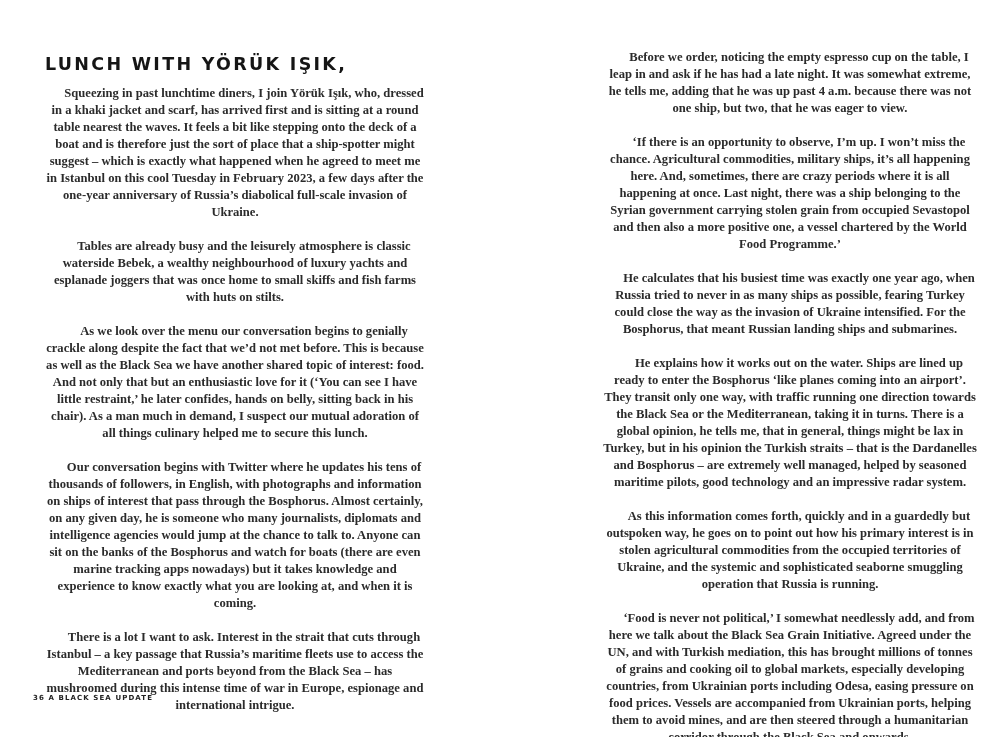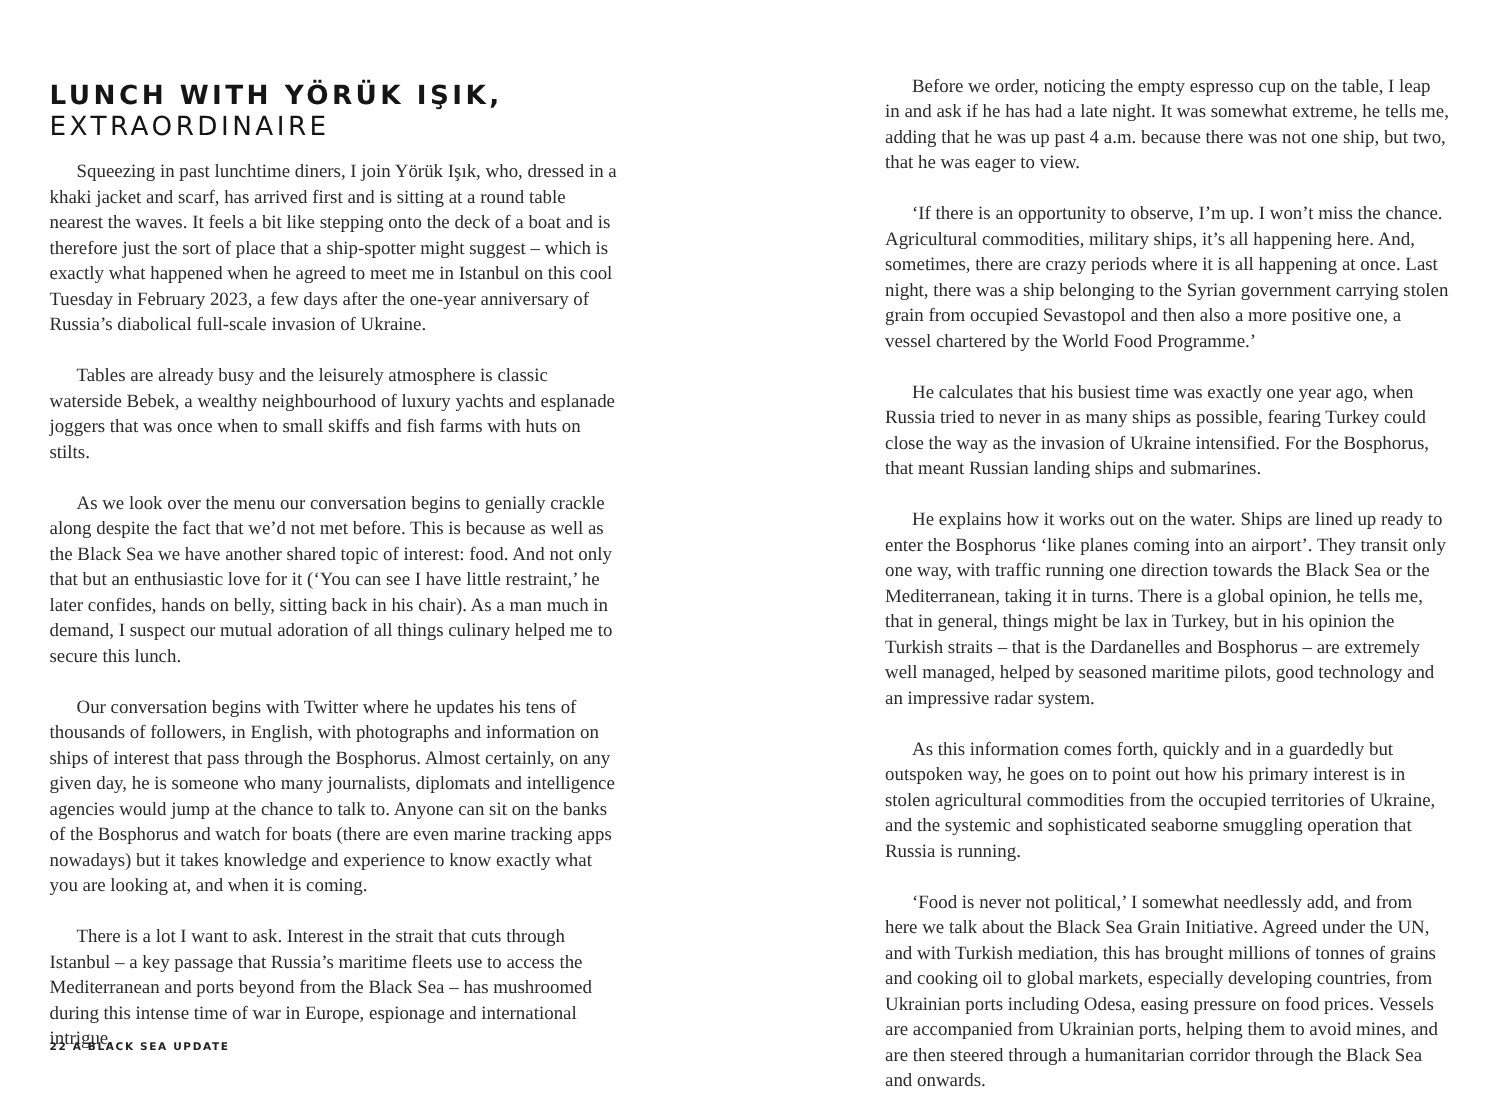--- a/index.html
+++ b/index.html
@@ -11,20 +11,21 @@
       width: 1000px;
       height: 737px;
       position: relative;
       overflow: hidden;
       color: #2a2a2a;
     }
     .page {
       position: absolute;
       top: 0;
       height: 737px;
+      margin-left: 12px;
     }
     .page-left { left: 33px; width: 380px; }
     .page-right { left: 590px; width: 376px; }
 
     .heading {
       margin: 54px 0 0 0;
       font-family: "DejaVu Sans", sans-serif;
       font-size: 17.5px;
       line-height: 21px;
       letter-spacing: 2.3px;
@@ -37,21 +38,22 @@
 
     .body-text {
       font-family: "Liberation Serif", serif;
       font-size: 12.6px;
       line-height: 17px;
       color: #2b2b2b;
     }
     .body-text p {
       margin: 0 0 17px 0;
       text-indent: 18px;
-      text-align: left;
+      text-align: center;
+      font-weight: bold;
     }
     .page-left .body-text { margin-top: 10px; }
     .page-right .body-text { margin-top: 49px; }
 
     .folio {
       position: absolute;
       left: 33px;
       top: 694px;
       font-family: "DejaVu Sans", sans-serif;
       font-size: 7px;
@@ -60,32 +62,31 @@
       color: #222;
       white-space: nowrap;
     }
   </style>
 </head>
 <body>
 
 <div class="page page-left">
   <h1 class="heading">
     <span class="h-line h-bold">LUNCH WITH YÖRÜK IŞIK,</span>
-    <span class="h-line h-reg">EXTRAORDINAIRE</span>
   </h1>
   <div class="body-text">
     <p>Squeezing in past lunchtime diners, I join Yörük Işık, who, dressed in a khaki jacket and scarf, has arrived first and is sitting at a round table nearest the waves. It feels a bit like stepping onto the deck of a boat and is therefore just the sort of place that a ship-spotter might suggest – which is exactly what happened when he agreed to meet me in Istanbul on this cool Tuesday in February 2023, a few days after the one-year anniversary of Russia’s diabolical full-scale invasion of Ukraine.</p>
-    <p>Tables are already busy and the leisurely atmosphere is classic waterside Bebek, a wealthy neighbourhood of luxury yachts and esplanade joggers that was once when to small skiffs and fish farms with huts on stilts.</p>
+    <p>Tables are already busy and the leisurely atmosphere is classic waterside Bebek, a wealthy neighbourhood of luxury yachts and esplanade joggers that was once home to small skiffs and fish farms with huts on stilts.</p>
     <p>As we look over the menu our conversation begins to genially crackle along despite the fact that we’d not met before. This is because as well as the Black Sea we have another shared topic of interest: food. And not only that but an enthusiastic love for it (‘You can see I have little restraint,’ he later confides, hands on belly, sitting back in his chair). As a man much in demand, I suspect our mutual adoration of all things culinary helped me to secure this lunch.</p>
     <p>Our conversation begins with Twitter where he updates his tens of thousands of followers, in English, with photographs and information on ships of interest that pass through the Bosphorus. Almost certainly, on any given day, he is someone who many journalists, diplomats and intelligence agencies would jump at the chance to talk to. Anyone can sit on the banks of the Bosphorus and watch for boats (there are even marine tracking apps nowadays) but it takes knowledge and experience to know exactly what you are looking at, and when it is coming.</p>
     <p>There is a lot I want to ask. Interest in the strait that cuts through Istanbul – a key passage that Russia’s maritime fleets use to access the Mediterranean and ports beyond from the Black Sea – has mushroomed during this intense time of war in Europe, espionage and international intrigue.</p>
   </div>
 </div>
 
-<div class="folio">22 A BLACK SEA UPDATE</div>
+<div class="folio">36 A BLACK SEA UPDATE</div>
 
 <div class="page page-right">
   <div class="body-text">
     <p>Before we order, noticing the empty espresso cup on the table, I leap in and ask if he has had a late night. It was somewhat extreme, he tells me, adding that he was up past 4 a.m. because there was not one ship, but two, that he was eager to view.</p>
     <p>‘If there is an opportunity to observe, I’m up. I won’t miss the chance. Agricultural commodities, military ships, it’s all happening here. And, sometimes, there are crazy periods where it is all happening at once. Last night, there was a ship belonging to the Syrian government carrying stolen grain from occupied Sevastopol and then also a more positive one, a vessel chartered by the World Food Programme.’</p>
     <p>He calculates that his busiest time was exactly one year ago, when Russia tried to never in as many ships as possible, fearing Turkey could close the way as the invasion of Ukraine intensified. For the Bosphorus, that meant Russian landing ships and submarines.</p>
     <p>He explains how it works out on the water. Ships are lined up ready to enter the Bosphorus ‘like planes coming into an airport’. They transit only one way, with traffic running one direction towards the Black Sea or the Mediterranean, taking it in turns. There is a global opinion, he tells me, that in general, things might be lax in Turkey, but in his opinion the Turkish straits – that is the Dardanelles and Bosphorus – are extremely well managed, helped by seasoned maritime pilots, good technology and an impressive radar system.</p>
     <p>As this information comes forth, quickly and in a guardedly but outspoken way, he goes on to point out how his primary interest is in stolen agricultural commodities from the occupied territories of Ukraine, and the systemic and sophisticated seaborne smuggling operation that Russia is running.</p>
     <p>‘Food is never not political,’ I somewhat needlessly add, and from here we talk about the Black Sea Grain Initiative. Agreed under the UN, and with Turkish mediation, this has brought millions of tonnes of grains and cooking oil to global markets, especially developing countries, from Ukrainian ports including Odesa, easing pressure on food prices. Vessels are accompanied from Ukrainian ports, helping them to avoid mines, and are then steered through a humanitarian corridor through the Black Sea and onwards.</p>
 

